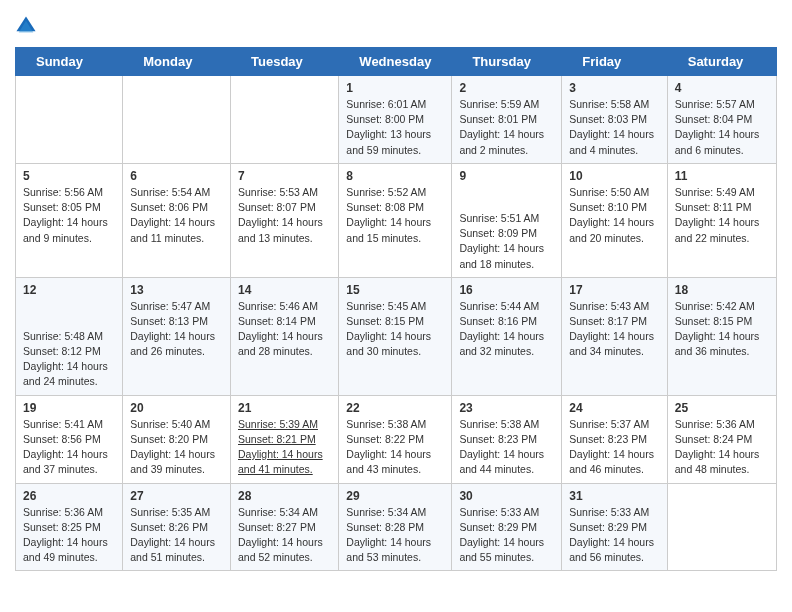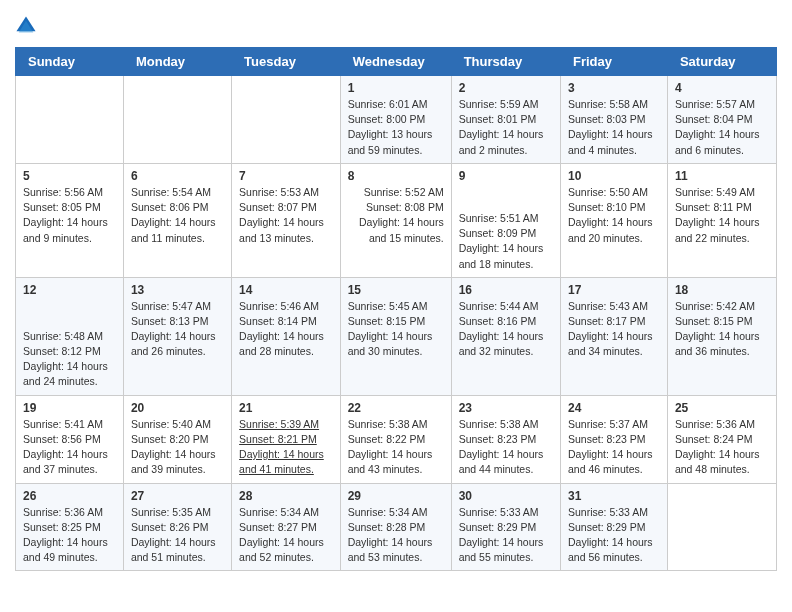--- a/index.html
+++ b/index.html
@@ -49,21 +49,21 @@
     }
     .calendar {
       width: 100%;
       border-collapse: collapse;
       border: 1px solid #ccc;
     }
     .calendar th {
       background-color: #2d6db5;
       color: #fff;
       text-align: left;
-      padding: 6px 12px;
+      padding: 6px 20px;
       font-size: 13px;
       border: 1px solid #2d6db5;
     }
     .calendar td {
       vertical-align: top;
       padding: 5px 7px;
       border: 1px solid #ccc;
       font-size: 10.5px;
       color: #333;
       width: 113px;
@@ -172,21 +172,21 @@
         </td>
         <td>
           <div class="day-number">7</div>
           <div class="day-info" style="white-space: pre-line;">Sunrise: 5:53 AM
 Sunset: 8:07 PM
 Daylight: 14 hours
 and 13 minutes.</div>
         </td>
         <td>
           <div class="day-number">8</div>
-          <div class="day-info" style="white-space: pre-line; text-align: right;">Sunrise: 5:52 AM
+          <div class="day-info" style="white-space: pre-line;">Sunrise: 5:52 AM
 Sunset: 8:08 PM
 Daylight: 14 hours
 and 15 minutes.</div>
         </td>
         <td>
           <div class="day-number">9</div>
           <div class="day-info" style="white-space: pre-line; margin-top: 28px;">Sunrise: 5:51 AM
 Sunset: 8:09 PM
 Daylight: 14 hours
 and 18 minutes.</div>

